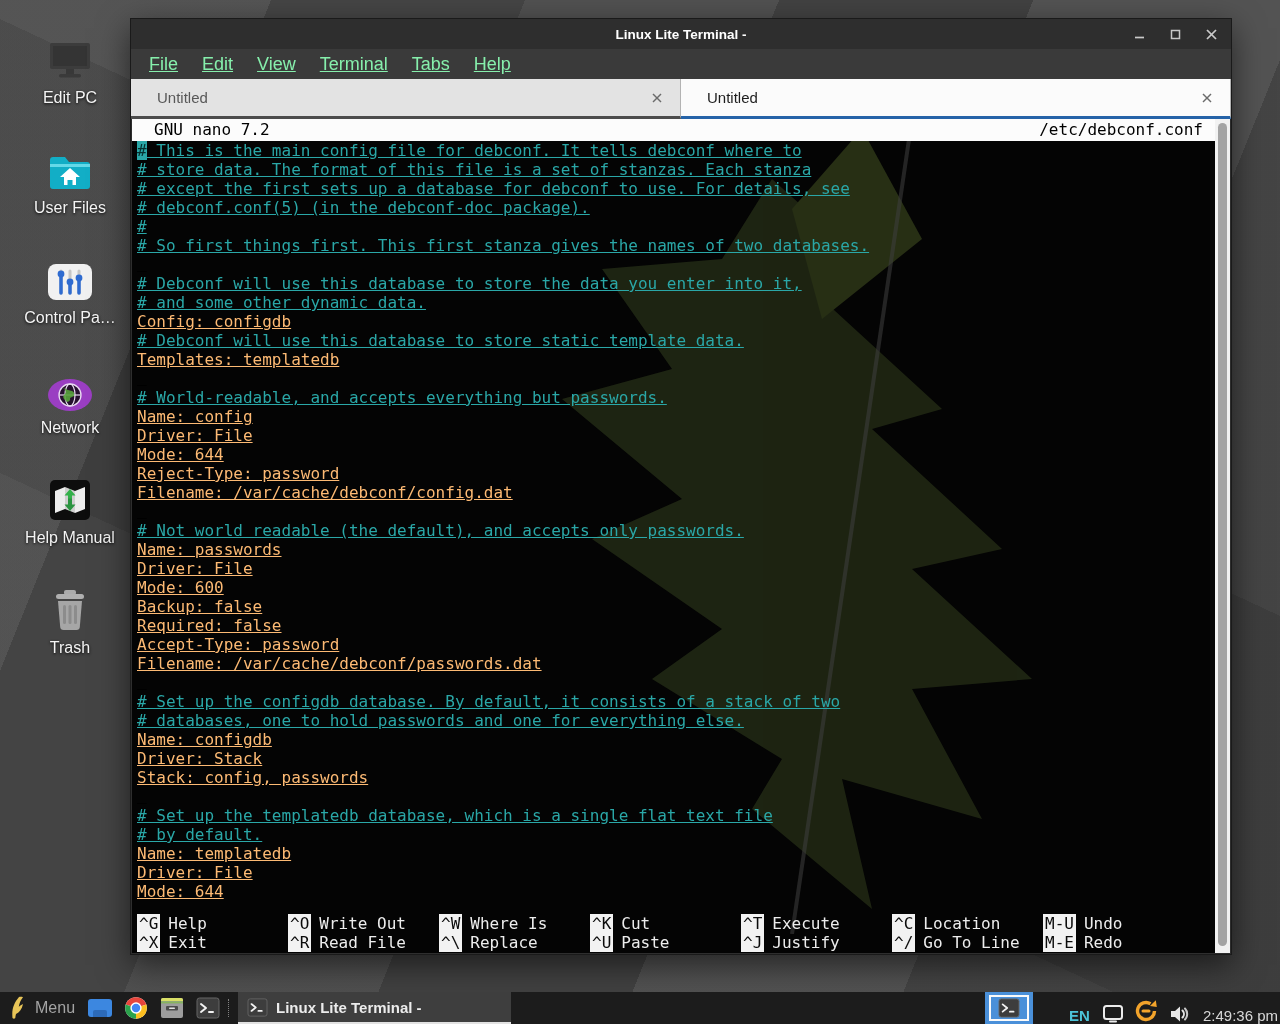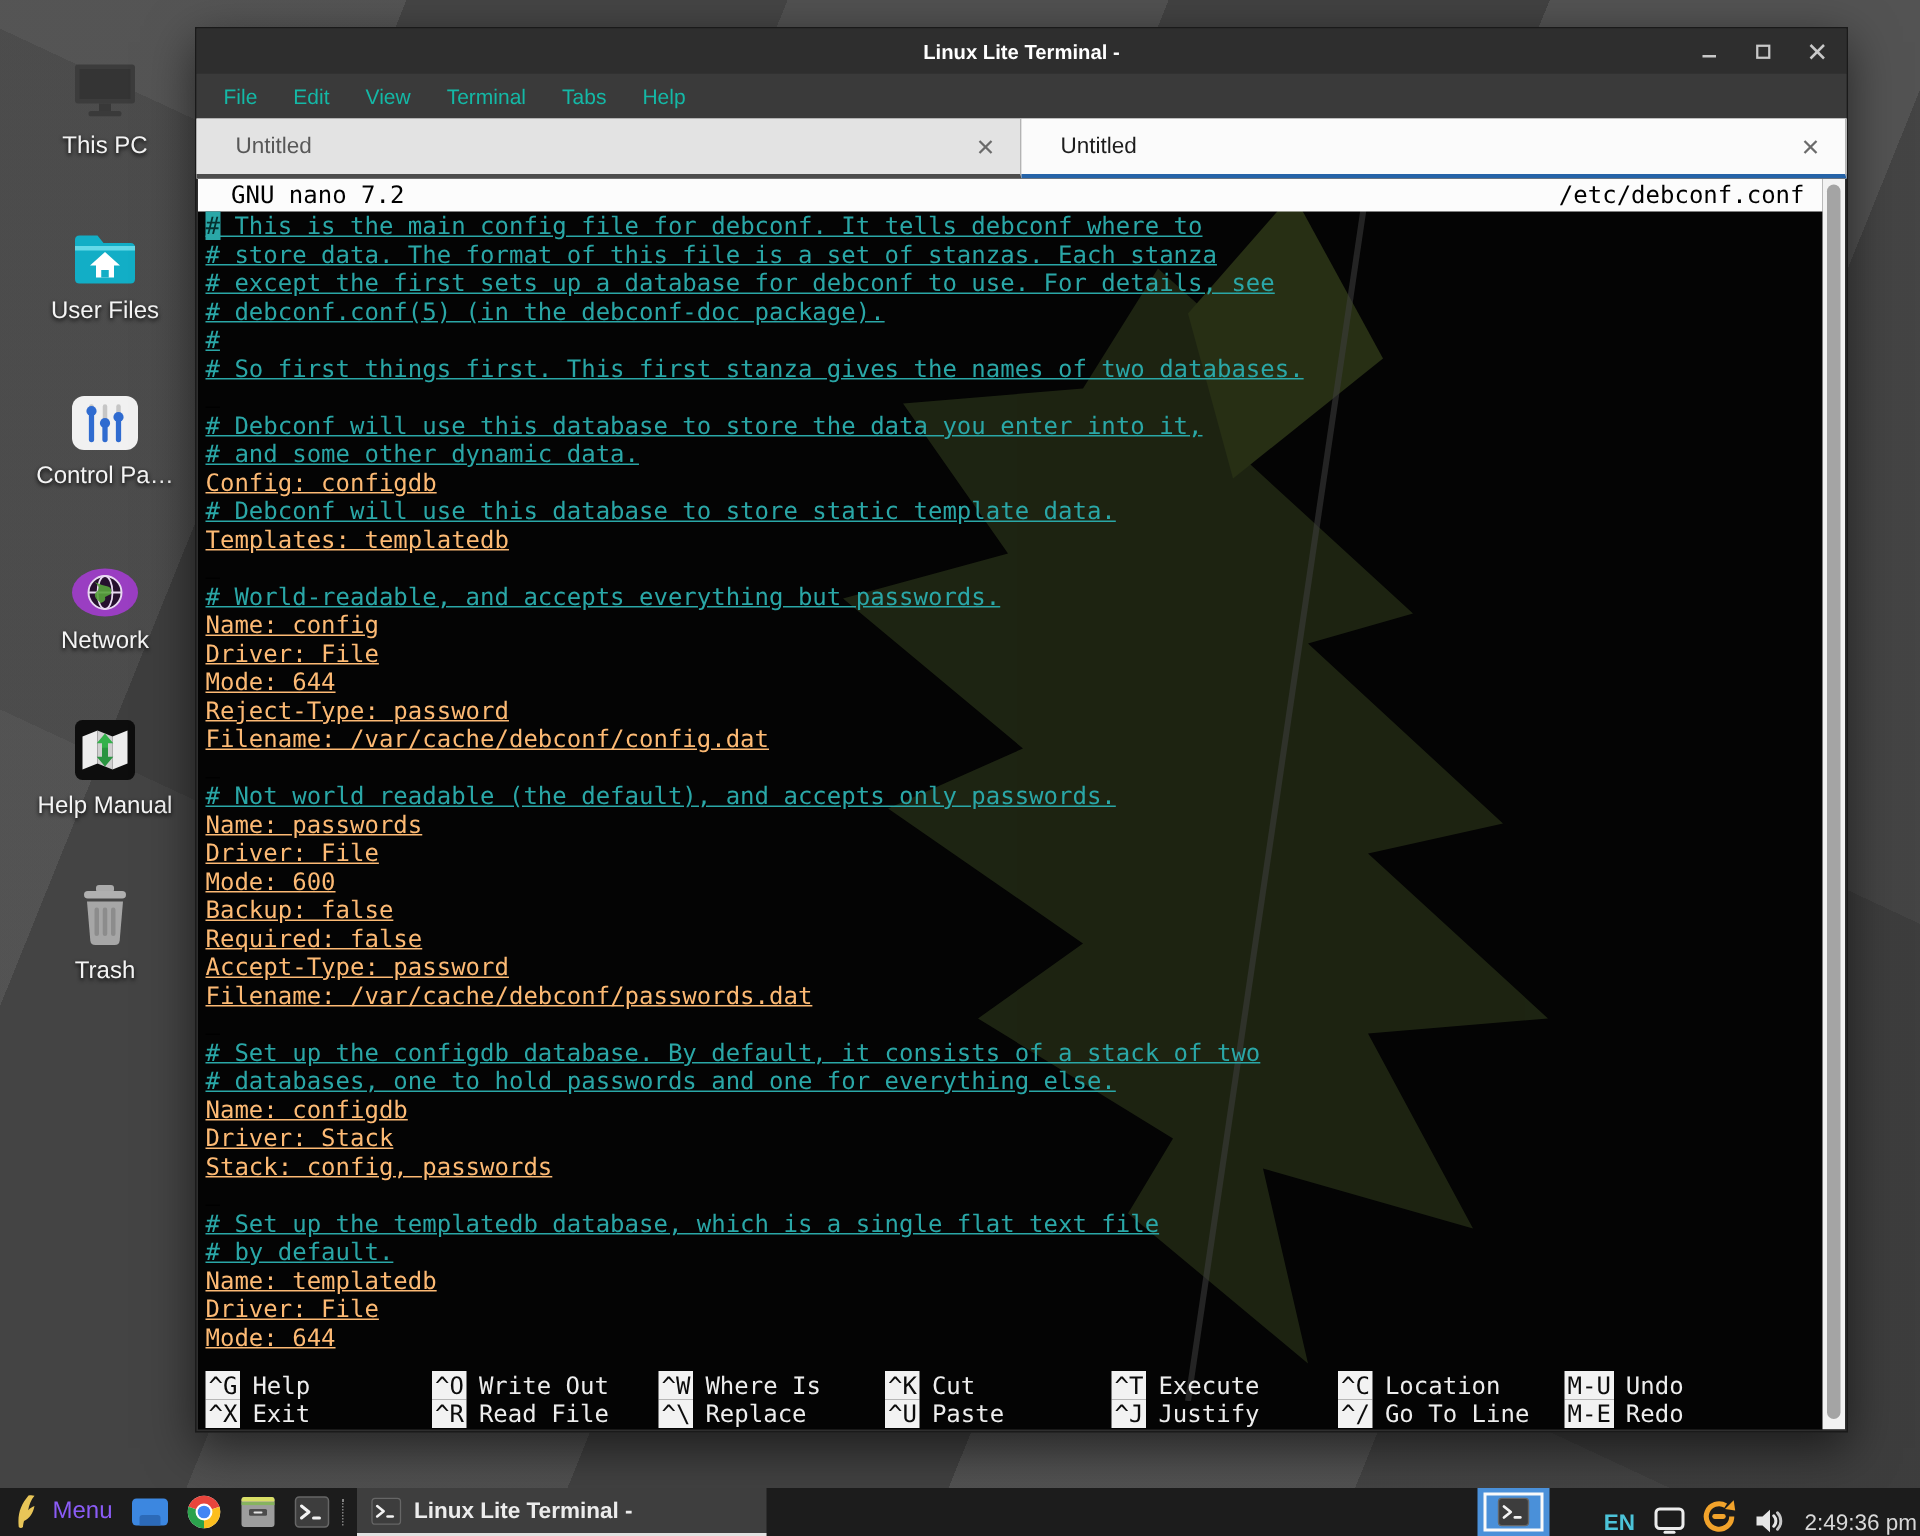--- a/index.html
+++ b/index.html
@@ -17,21 +17,21 @@
   .desk-icon:nth-child(5){top:470px;} .desk-icon:nth-child(6){top:580px;}
   .desk-icon-img{height:52px;display:flex;align-items:flex-end;justify-content:center;}
   .desk-icon-label{margin-top:7px;font-size:16px;color:#f4f4f4;text-shadow:0 1px 3px rgba(0,0,0,.95);white-space:nowrap;}
   
   .window{position:absolute;left:130px;top:18px;width:1102px;height:937px;background:#2e2e2e;border:1px solid #1a1a1a;box-sizing:border-box;box-shadow:0 10px 30px rgba(0,0,0,.55);}
   .titlebar{height:30px;position:relative;display:flex;align-items:center;justify-content:center;background:#2e2e2e;}
   .window-title{color:#fff;font-size:13.5px;font-weight:bold;}
   .win-controls{position:absolute;right:12px;top:0;height:100%;display:flex;align-items:center;gap:20px;}
   .win-btn{width:16px;height:16px;display:flex;align-items:center;justify-content:center;cursor:default;}
   .menubar{height:30px;background:#3a3a3a;display:flex;align-items:center;padding-left:6px;}
-  .menu-item{color:#14b8a6;font-size:14px;padding:0 12px;line-height:30px;}
+  .menu-item{color:#86efac;font-size:18px;padding:0 12px;line-height:30px;text-decoration:underline;}
   .tabbar{height:40px;display:flex;background:#c9c9c9;}
   .tab{flex:1;display:flex;align-items:center;padding:0 12px 0 26px;box-sizing:border-box;border-right:1px solid #b3b3b3;background:#e3e3e3;border-bottom:3px solid #4c4c4c;color:#585858;}
   .tab.active{background:#fbfbfb;border-bottom:3px solid #2563a8;color:#1d1d1d;}
   .tab-label{flex:1;font-size:15px;}
   .tab-close{width:22px;height:22px;display:flex;align-items:center;justify-content:center;}
   
   .term{position:absolute;left:1px;right:1px;top:100px;bottom:1px;background:#040404;overflow:hidden;padding-left:24px;}
   .watermark{position:absolute;left:310px;top:0;pointer-events:none;}
   .term-scrollbar{position:absolute;right:0;top:0;bottom:0;width:15px;background:#f2f2f2;}
   .term-scroll-thumb{position:absolute;left:3px;top:4px;bottom:7px;width:9px;border-radius:5px;background:#a4a4a4;}
@@ -43,21 +43,21 @@
   .nl.cmt{color:#2aa7a7;}
   .nl.pln{color:#fdba74;}
   .cursor{background:#2aa7a7;color:#05302f;}
   .nano-shortcuts{position:absolute;left:5px;right:20px;bottom:1px;font:16px/19px "DejaVu Sans Mono",monospace;}
   .sc-row{display:flex;height:19px;}
   .sc-item{width:151px;display:flex;gap:8px;color:#ededed;white-space:pre;}
   .sc-key{background:#f2f2f2;color:#0b0b0b;padding:0 2px;}
   
   .taskbar{position:absolute;left:0;bottom:0;width:100%;height:32px;background:#1c1c1c;display:flex;align-items:center;z-index:5;}
   .menu-button{display:flex;align-items:center;gap:7px;height:100%;padding:0 10px 0 8px;}
-  .menu-label{color:#8b5cf6;font-size:16px;}
+  .menu-label{color:#a3a3a3;font-size:16px;}
   .launchers{display:flex;align-items:center;gap:6px;}
   .launcher{width:30px;height:32px;display:flex;align-items:center;justify-content:center;}
   .tb-sep{width:4px;height:18px;border-left:1px dotted #828282;margin:0 5px;}
   .task-button{display:flex;align-items:center;gap:8px;height:32px;width:273px;background:#3e3e3e;padding-left:9px;box-sizing:border-box;border-bottom:2px solid #e2e2e2;}
   .task-label{color:#ececec;font-size:15px;font-weight:bold;white-space:nowrap;}
   .tray{margin-left:auto;display:flex;align-items:flex-end;height:100%;padding-right:2px;}
   .tray-terminal{width:48px;height:32px;background:#4a90d9;display:flex;align-items:center;justify-content:center;box-sizing:border-box;}
   .tray-terminal-frame{border:2px solid #fafafa;padding:1px 7px;display:flex;align-items:center;}
   .tray-gap{width:36px;}
   .kbd-layout{color:#4cc3d8;font-weight:bold;font-size:15px;margin-right:12px;}
@@ -74,21 +74,21 @@
   <div id="desktop-icons">
       <div class="desk-icon">
         <div class="desk-icon-img">
           <svg width="48" height="42" viewBox="0 0 48 42">
             <rect x="4" y="3" width="40" height="26" rx="2" fill="#3c3c3c"></rect>
             <rect x="7" y="6" width="34" height="20" fill="#343434"></rect>
             <rect x="20" y="29" width="8" height="5" fill="#383838"></rect>
             <rect x="13" y="34" width="22" height="3.5" rx="1.7" fill="#3a3a3a"></rect>
           </svg>
         </div>
-        <div class="desk-icon-label">This PC</div>
+        <div class="desk-icon-label">Edit PC</div>
       </div>
       <div class="desk-icon">
         <div class="desk-icon-img">
           <svg width="48" height="40" viewBox="0 0 48 40">
             <path d="M4 8 q0-3 3-3 h12 l4 5 h18 q3 0 3 3 v21 q0 3-3 3 H7 q-3 0-3-3 Z" fill="#12aec6"></path>
             <path d="M4 12 h40 v3 H4 Z" fill="#64d9e8"></path>
             <path d="M24 16 l-10 9 h4 v8 h12 v-8 h4 Z" fill="#ffffff"></path>
             <rect x="21.5" y="28" width="5" height="5" fill="#12aec6"></rect>
           </svg>
         </div>

